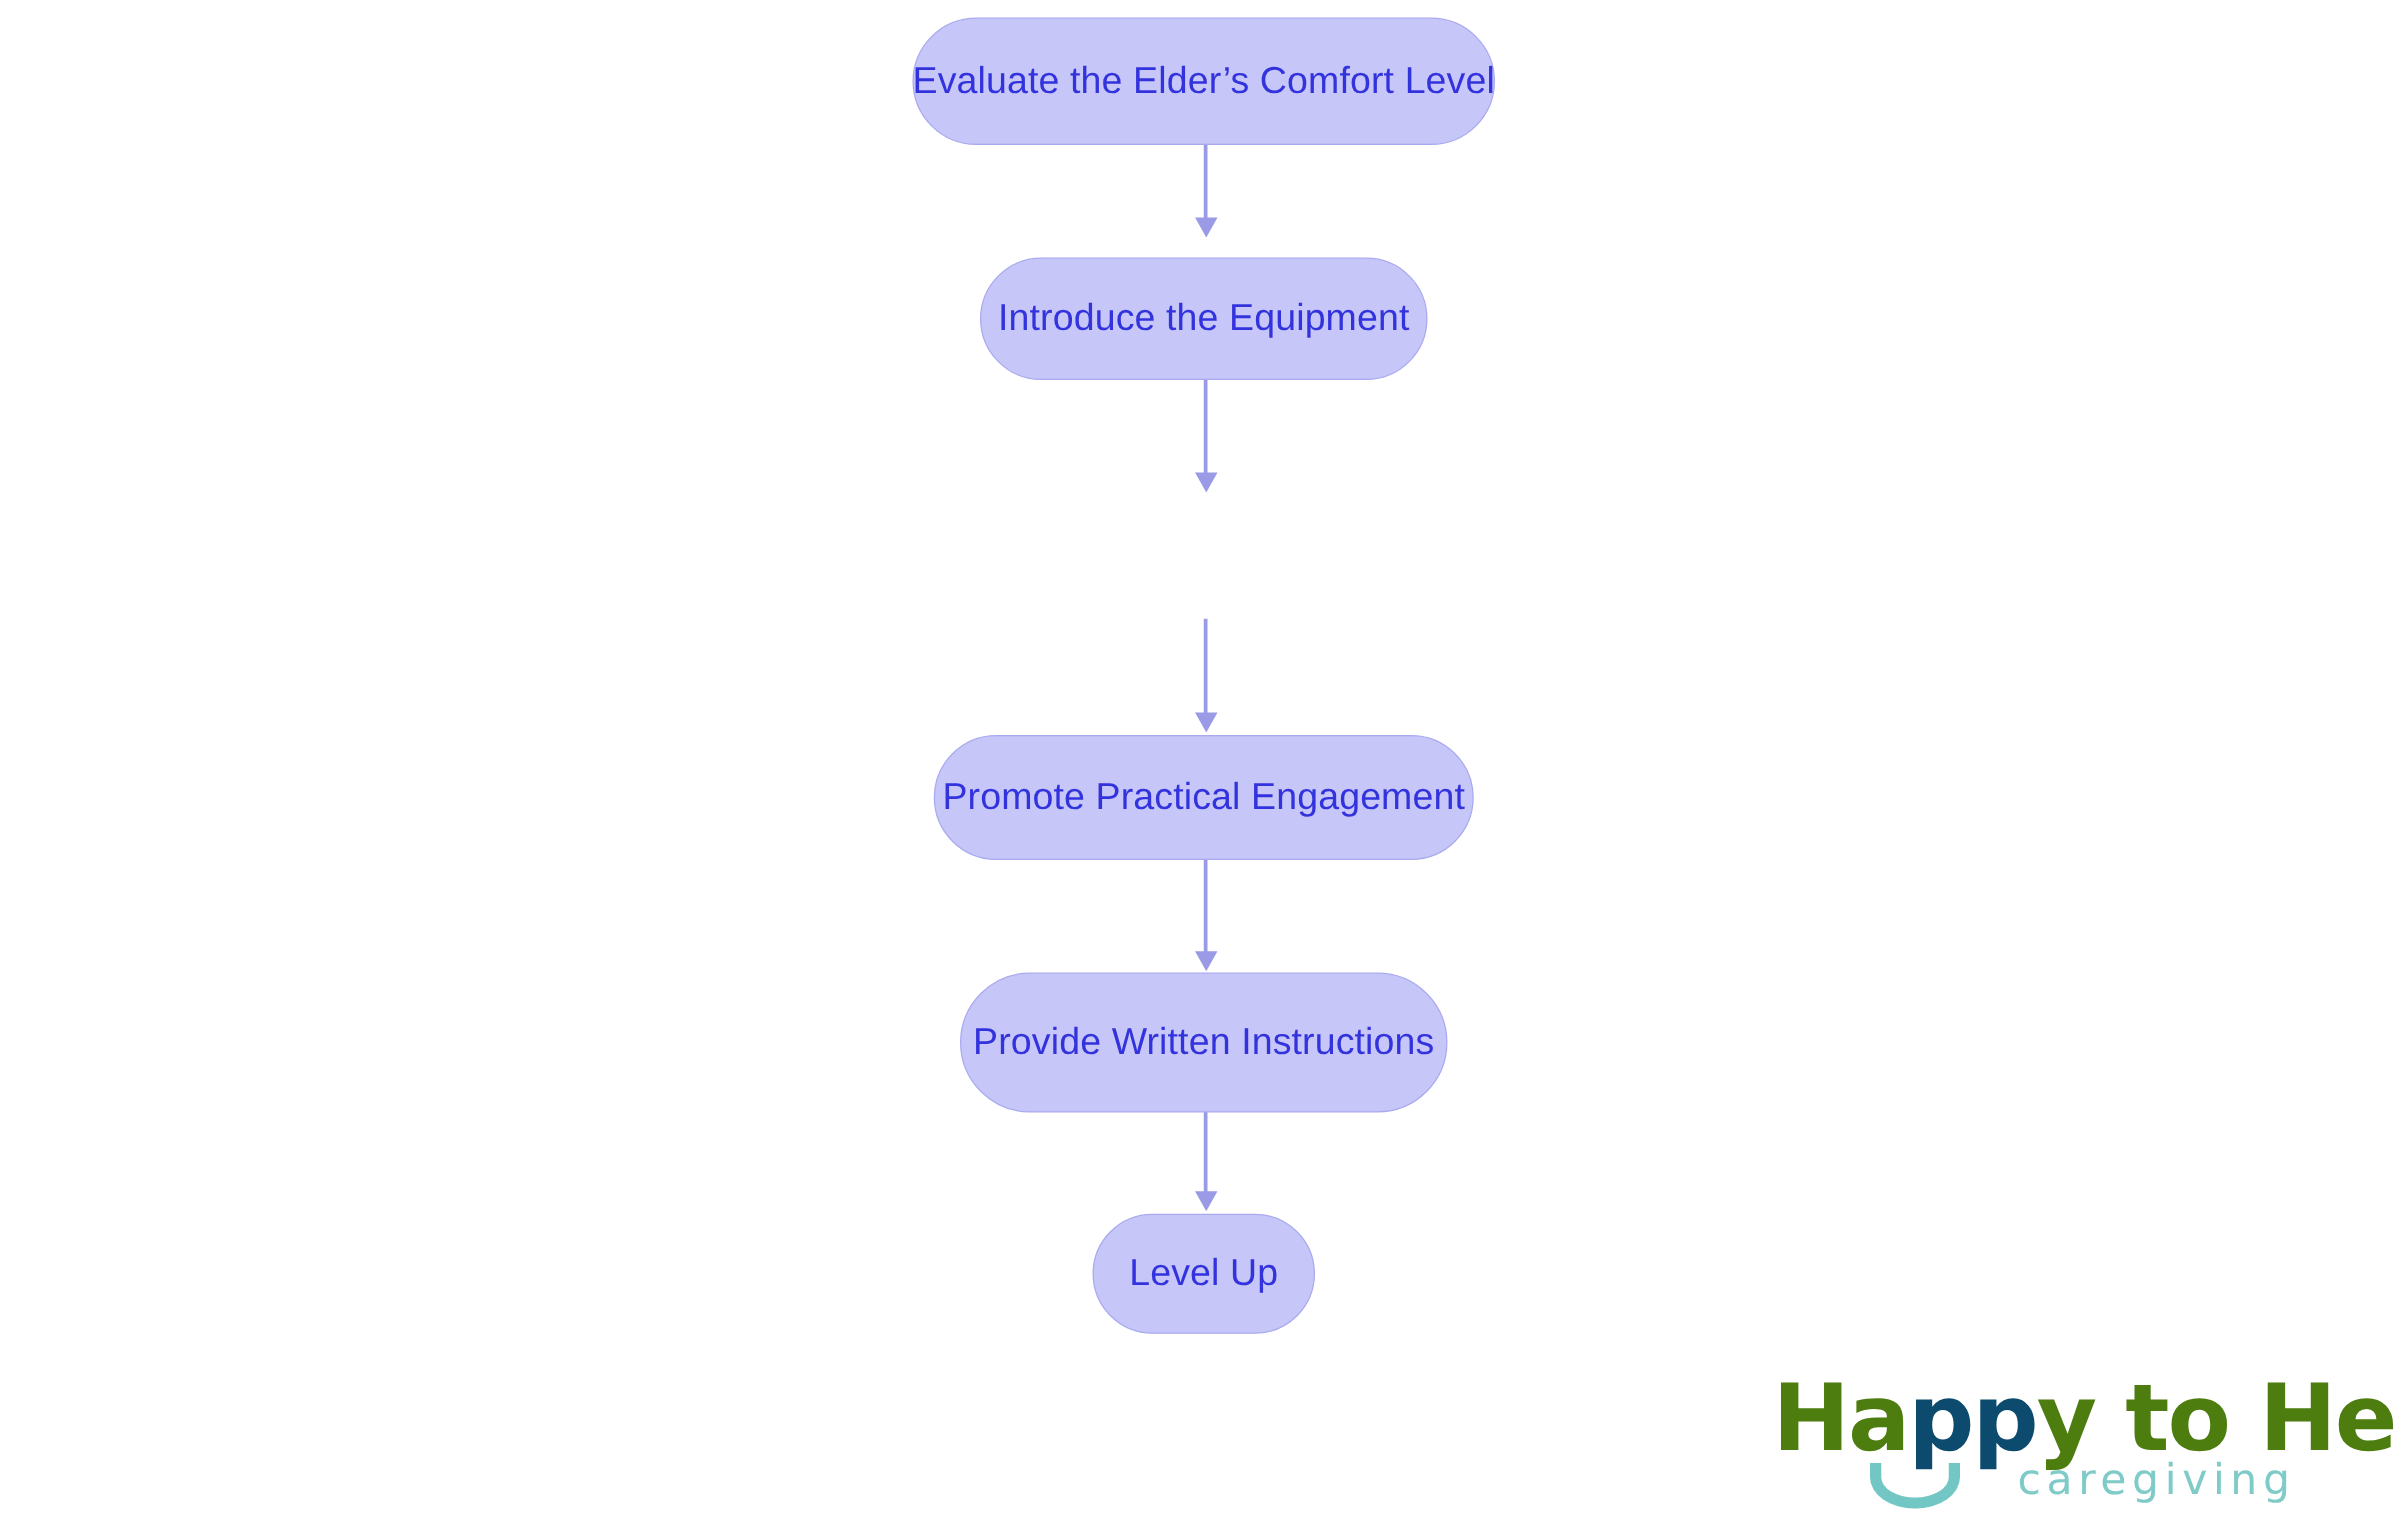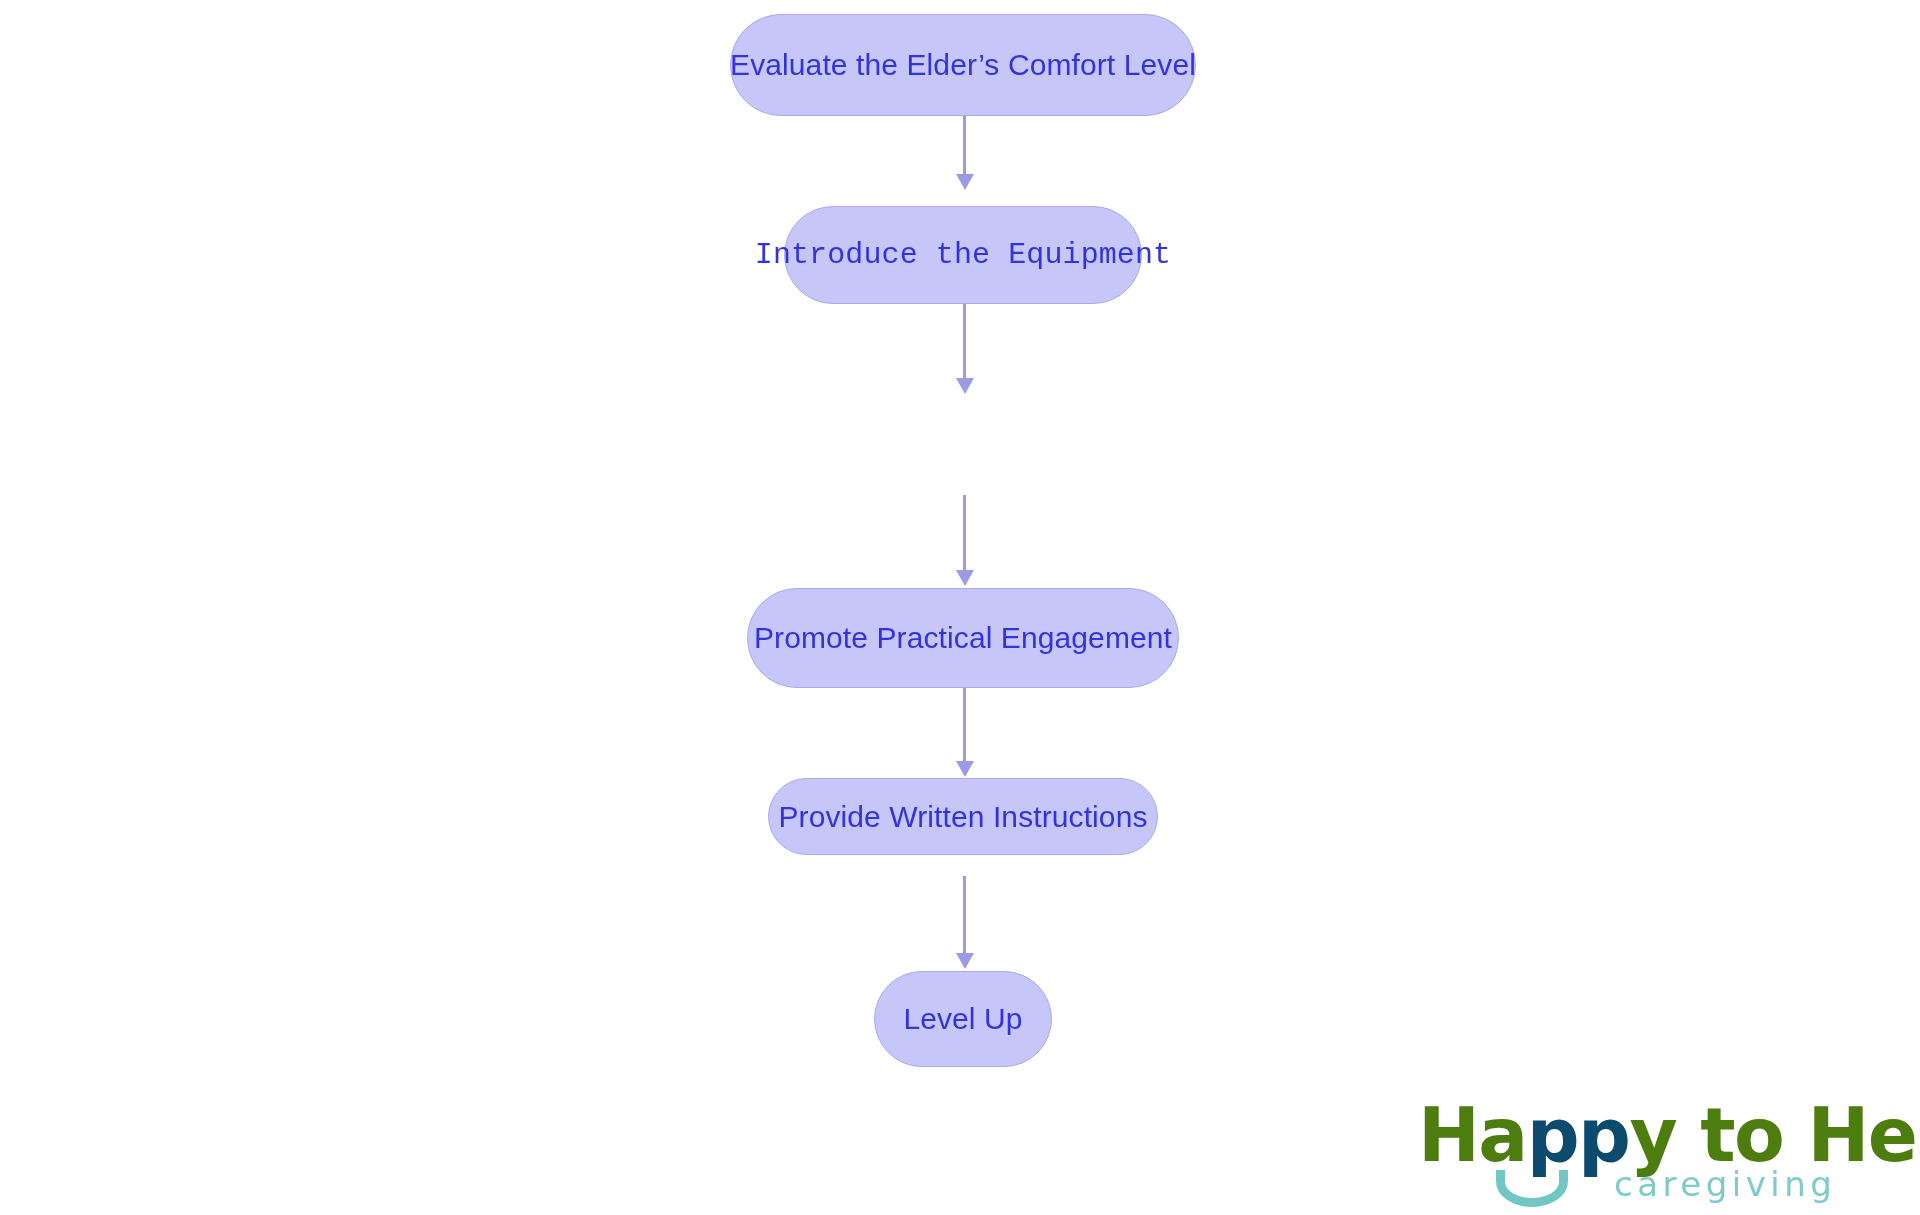--- a/index.html
+++ b/index.html
@@ -141,30 +141,30 @@
 
   <div class="connector" style="left:963px; top:876px; height:96px;">
     <div class="connector-line" style="height:79px;"></div>
     <div class="connector-head" style="top:77px;"></div>
   </div>
 
   <div class="node" style="left:730px; top:14px; width:466px; height:102px;">
     <span class="node-label">Evaluate the Elder’s Comfort Level</span>
   </div>
 
-  <div class="node" style="left:784px; top:206px; width:358px; height:98px;font-family:Liberation Mono, monospace;">
+  <div class="node" style="left:784px; top:206px; width:358px; height:98px;">
     <span class="node-label">Introduce the Equipment</span>
   </div>
 
 
   <div class="node" style="left:747px; top:588px; width:432px; height:100px;">
     <span class="node-label">Promote Practical Engagement</span>
   </div>
 
-  <div class="node" style="left:768px; top:778px; width:390px; height:77px;">
+  <div class="node" style="left:768px; top:778px; width:390px; height:112px;">
     <span class="node-label">Provide Written Instructions</span>
   </div>
 
   <div class="node" style="left:874px; top:971px; width:178px; height:96px;">
     <span class="node-label">Level Up</span>
   </div>
 
 </div>
 
 <div id="brand-logo">

